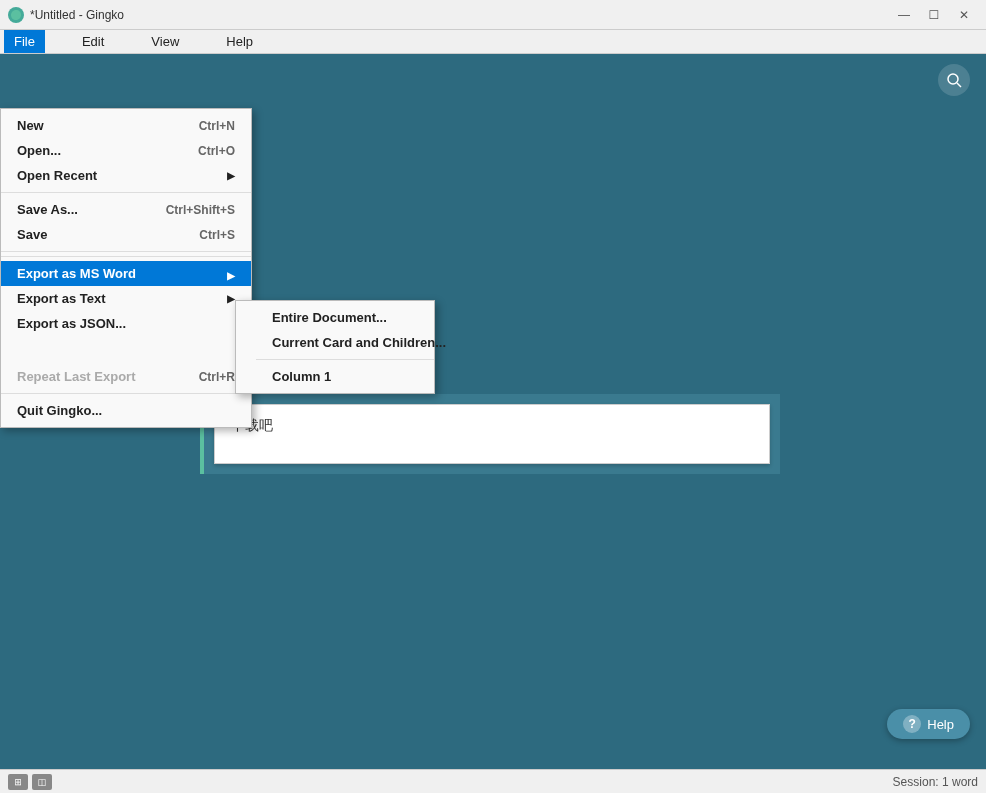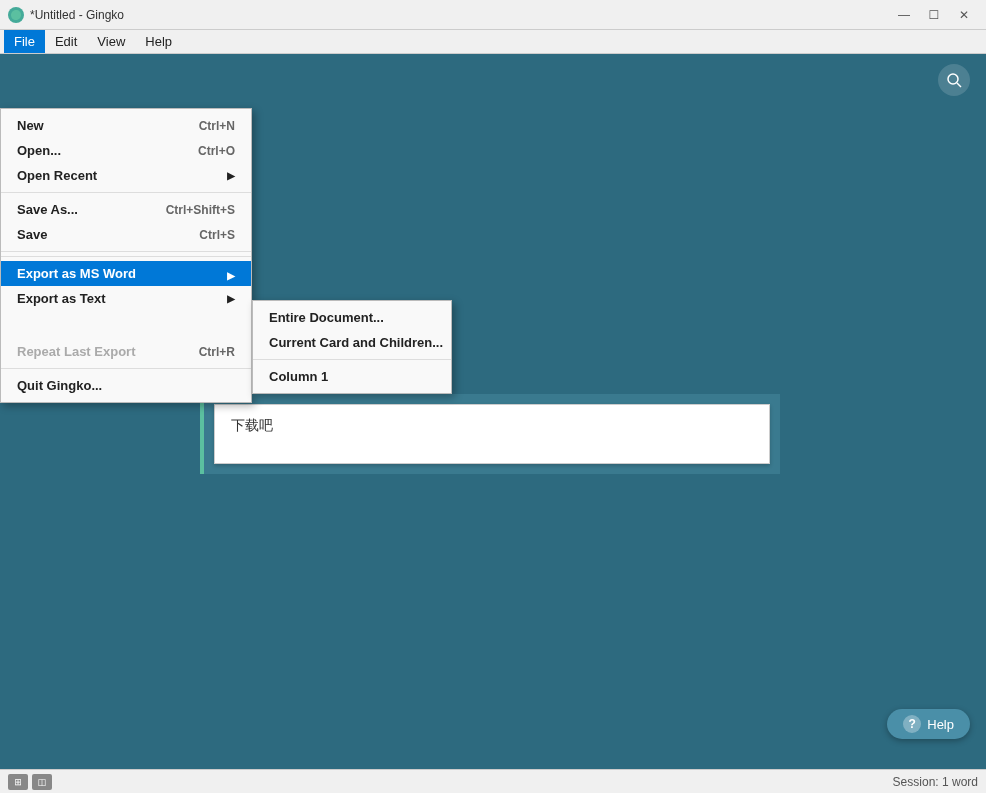--- a/index.html
+++ b/index.html
@@ -57,20 +57,21 @@
 
     
     .menu-bar {
       width: 100%;
       height: 24px;
       background: #f0f0f0;
       display: flex;
       align-items: center;
       padding: 0 4px;
       border-bottom: 1px solid #ccc;
+      gap: 27px;
     }
     .menu-item {
       padding: 2px 10px;
       cursor: pointer;
       font-size: 13px;
       color: #222;
       height: 100%;
       display: flex; align-items: center;
     }
     .menu-item:hover, .menu-item.active {
@@ -296,31 +297,34 @@
     <div class="dropdown-separator"></div>
     <div class="dropdown-separator"></div>
     <div class="dropdown-item active">
       <span>Export as MS Word</span>
       <span class="arrow">▶</span>
     </div>
     <div class="dropdown-item">
       <span>Export as Text</span>
       <span class="arrow">▶</span>
     </div>
+    <div class="dropdown-item">
+      <span>Export as JSON...</span>
+    </div>
     <div class="dropdown-item disabled">
       <span>Repeat Last Export</span>
       <span class="shortcut">Ctrl+R</span>
     </div>
     <div class="dropdown-separator"></div>
     <div class="dropdown-item">
       <span>Quit Gingko...</span>
     </div>
   </div>
 
-  <div class="submenu" style="top: calc(54px + 192px); left: 252px;">
+  <div class="submenu" style="top: calc(54px + 192px); left: 235px; padding-left: 20px;">
     <div class="dropdown-item">
       <span>Entire Document...</span>
     </div>
     <div class="dropdown-item">
       <span>Current Card and Children...</span>
     </div>
     <div class="dropdown-separator"></div>
     <div class="dropdown-item">
       <span>Column 1</span>
     </div>

